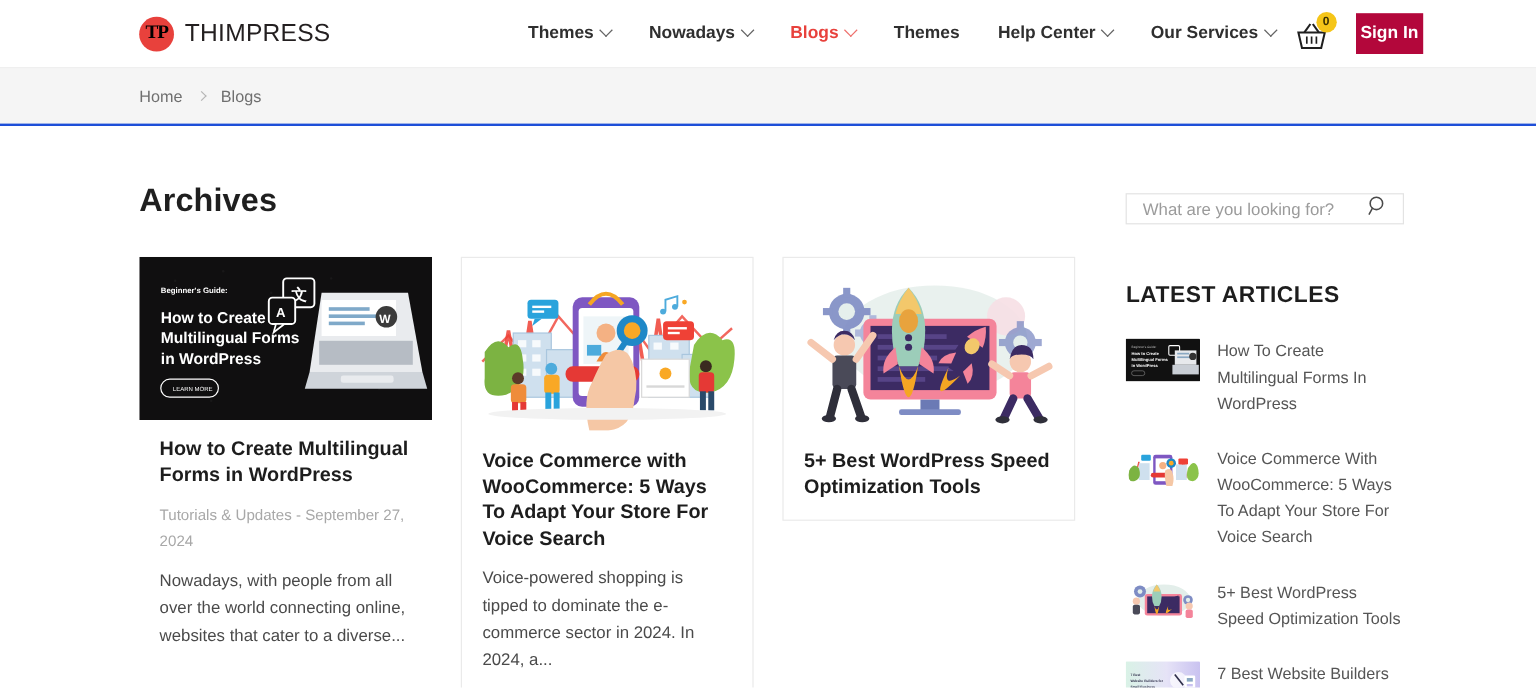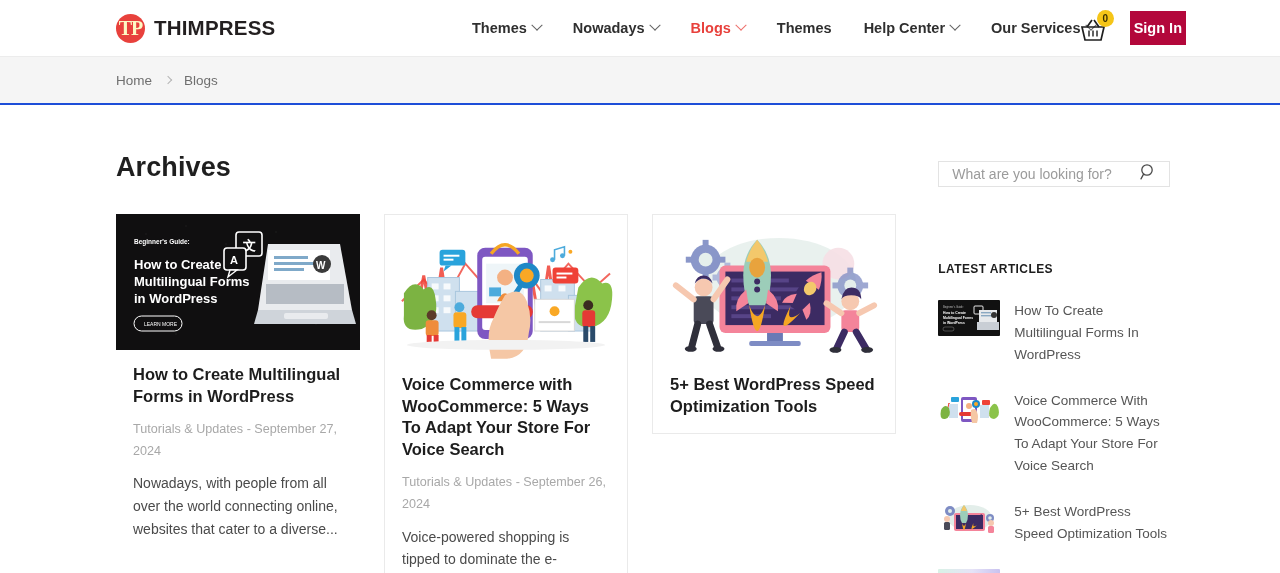--- a/index.html
+++ b/index.html
@@ -22,32 +22,32 @@
   }
   .logo-wrap {
     display: flex; align-items: center;
     margin-left: 116px;
     gap: 9px;
   }
   .logo-mark {
     width: 29px; height: 29px; border-radius: 50%;
     background: #e8413c;
     display: flex; align-items: center; justify-content: center;
-    color: #fef9c3; font-size: 20px; font-weight: bold;
+    color: #000000; font-size: 16px; font-weight: bold;
     font-family: "Liberation Serif", serif;
     letter-spacing: -1px;
   }
   .logo-text {
-    font-size: 20.5px; font-weight: bold; letter-spacing: .2px;
+    font-size: 20.5px; font-weight: normal; letter-spacing: .2px;
     color: #231f20;
   }
 
   .nav {
     position: absolute;
-    left: 472px;
+    left: 440px;
     display: flex;
     align-items: center;
     gap: 0;
   }
   .nav-item {
     display: flex; align-items: center; gap: 6px;
     font-size: 14.5px; font-weight: bold; color: #2f2f2f;
     padding: 0 16px;
     cursor: pointer;
     white-space: nowrap;
@@ -169,22 +169,22 @@
     font-family: "Liberation Sans", sans-serif;
     background: transparent;
   }
   .search-box input::placeholder { color: #9b9b9b; }
   .search-icon {
     position: absolute; right: 12px; top: 50%;
     transform: translateY(-50%);
     cursor: pointer;
   }
   .sidebar-heading {
-    margin-top: 75px;
-    font-size: 12px; font-weight: bold;
+    margin-top: 49px;
+    font-size: 19px; font-weight: bold;
     letter-spacing: .4px; color: #1d1d1d;
   }
   .article-list { margin-top: 24px; }
   .article-item {
     display: flex; gap: 14px; margin-bottom: 24px; cursor: pointer;
   }
   .thumb {
     width: 62px; height: 36px; flex: 0 0 62px;
     overflow: hidden; position: relative;
     border-radius: 1px;
@@ -397,21 +397,20 @@
               <circle cx="196" cy="82" r="5" fill="#3a2a20"></circle>
                 <rect x="190" y="87" width="13" height="17" rx="3" fill="#e53935"></rect>
               <rect x="191" y="103" width="5" height="16" fill="#2a4a6a"></rect>
                 <rect x="198" y="103" width="5" height="16" fill="#2a4a6a"></rect>
             </g>
             <ellipse cx="113" cy="122" rx="100" ry="5" fill="#f2f2f2"></ellipse>
           </svg>
         </div>
         <div class="card-body">
           <div class="card-title">Voice Commerce with WooCommerce: 5 Ways To Adapt Your Store For Voice Search</div>
-          <div class="card-meta">Tutorials &amp; Updates - September 26, 2024</div>
           <div class="card-excerpt">Voice-powered shopping is tipped to dominate the e-commerce sector in 2024. In 2024, a...</div>
         </div>
       </div>
 
       <div class="card bordered">
         <div class="card-img">
           <svg class="ill" viewBox="0 0 226 136" preserveAspectRatio="xMidYMid meet">
             <rect width="226" height="136" fill="#ffffff"></rect>
             <ellipse cx="118" cy="60" rx="78" ry="46" fill="#e3eeea" opacity=".8"></ellipse>
             <circle cx="178" cy="40" r="16" fill="#f6dfe4" opacity=".9"></circle>

